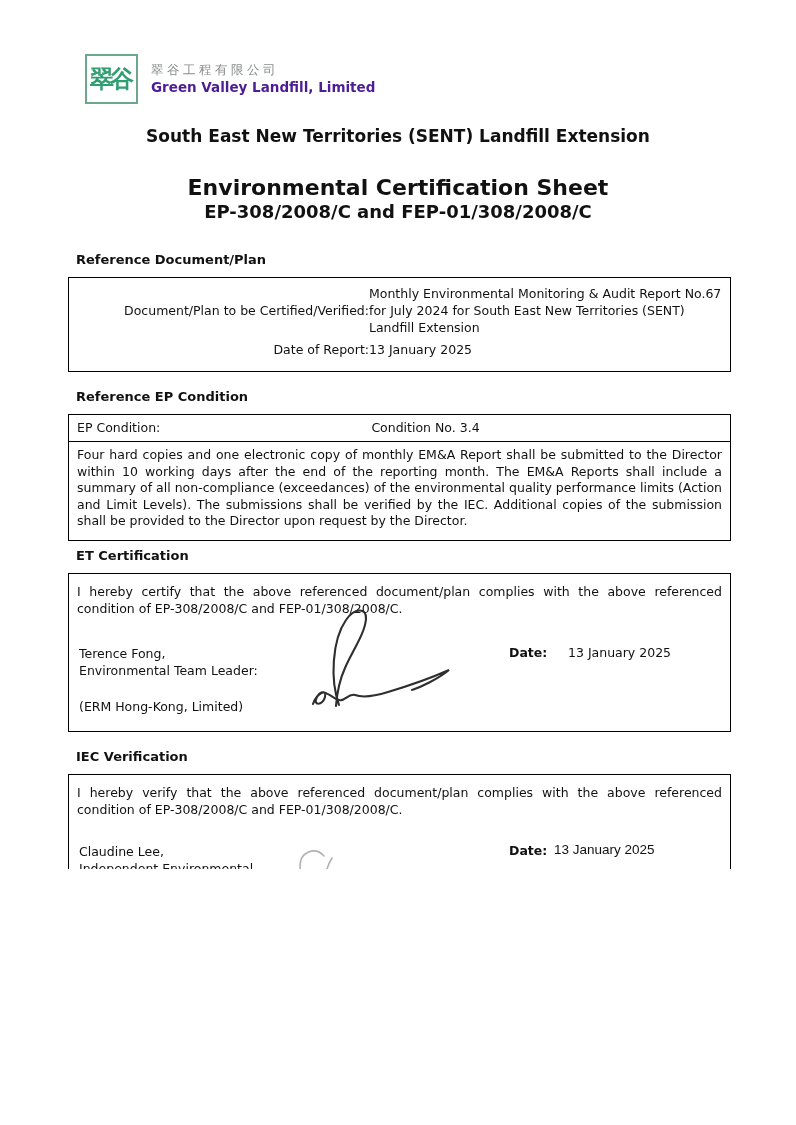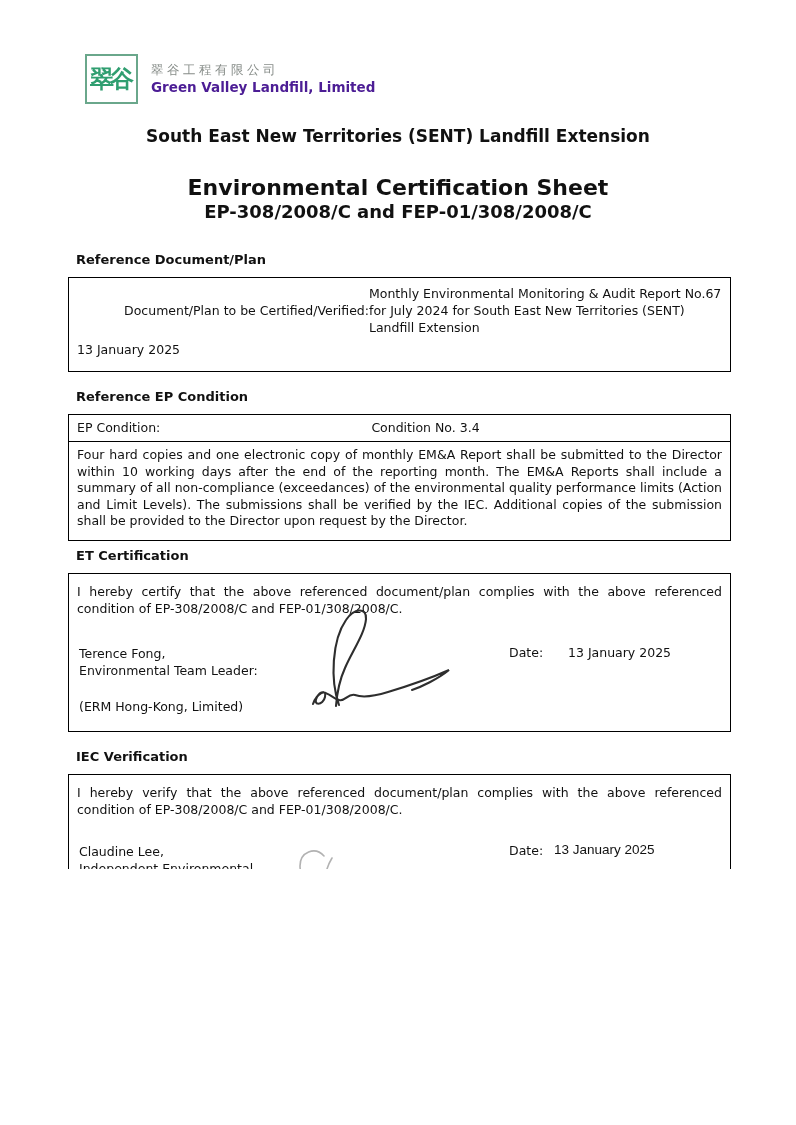--- a/index.html
+++ b/index.html
@@ -42,21 +42,21 @@
   .t1-value { flex:1; }
   
   .ep-row { position:relative; height:26px; border-bottom:1.2px solid #000; }
   .ep-label { position:absolute; left:8px; top:5px; }
   .ep-value { position:absolute; left:0; right:0; top:5px; text-align:center; padding-left:52px; }
   .ep-desc { padding:5px 8px 10px 8px; text-align:justify; line-height:16.6px; }
   
   .statement { padding:10px 8px 0 8px; text-align:justify; }
   .signer-name-block { position:absolute; left:10px; width:210px; line-height:17px; }
   .signer-company { position:absolute; left:10px; width:215px; line-height:17px; }
-  .date-label { position:absolute; left:440px; }
+  .date-label { position:absolute; left:440px;font-weight:bold; }
   .date-value { position:absolute; left:499px; }
   .date-value.alt { left:485px; font-family:"Liberation Sans", sans-serif; font-size:13.5px; }
   .sig { position:absolute; }
 </style>
 </head>
 <body>
 
 <div class="page">
 
   <div class="logo-block">
@@ -73,20 +73,21 @@
   <div class="title2">Environmental Certification Sheet</div>
   <div class="title3">EP-308/2008/C and FEP-01/308/2008/C</div>
 
   <div class="sec-heading" style="top:252px;">Reference Document/Plan</div>
   <div class="box" style="top:277px;">
     <div class="t1-row first">
       <div class="t1-label">Document/Plan to be Certified/Verified:</div>
       <div class="t1-value">Monthly Environmental Monitoring &amp; Audit Report No.67 for July 2024 for South East New Territories (SENT) Landfill Extension</div>
     </div>
     <div class="t1-row second">
+      <div class="t1-label">Date of Report:</div>
       <div class="t1-value">13 January 2025</div>
     </div>
   </div>
 
   <div class="sec-heading" style="top:389px;">Reference EP Condition</div>
   <div class="box" style="top:414px;">
     <div class="ep-row">
       <span class="ep-label">EP Condition:</span>
       <span class="ep-value">Condition No. 3.4</span>
     </div>

